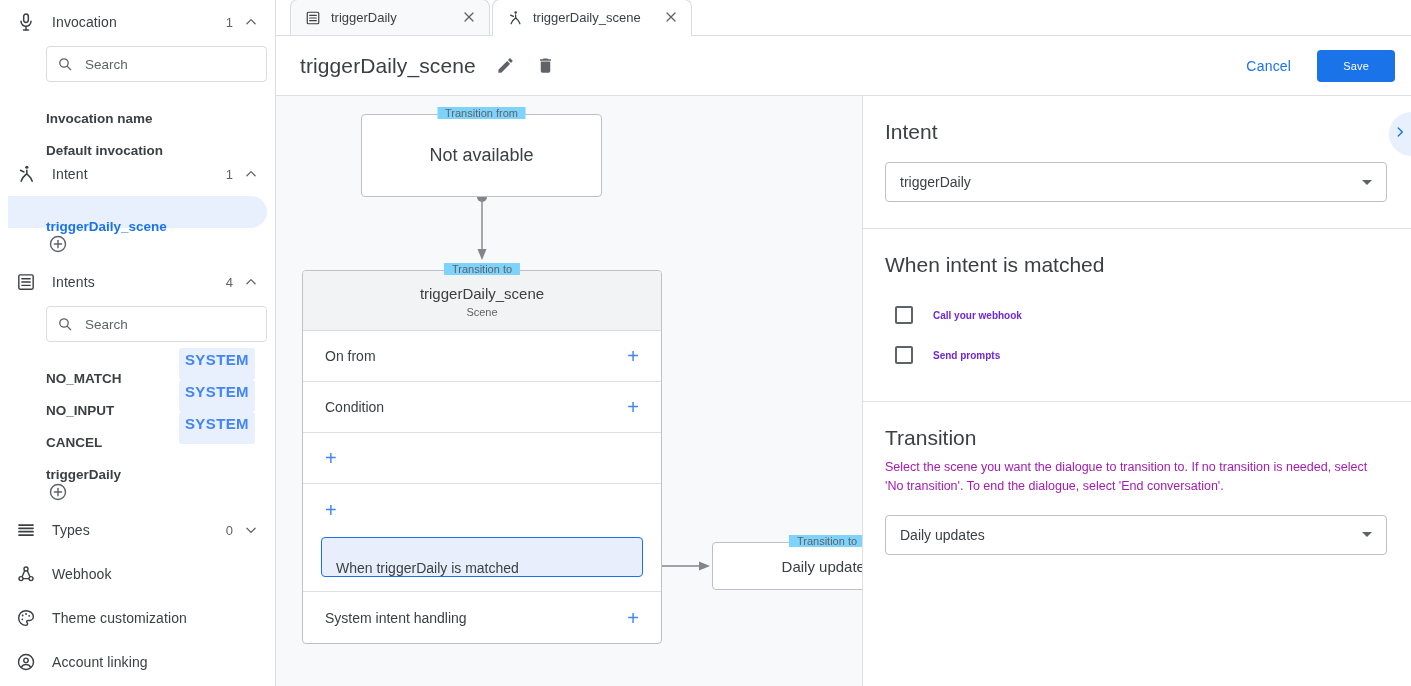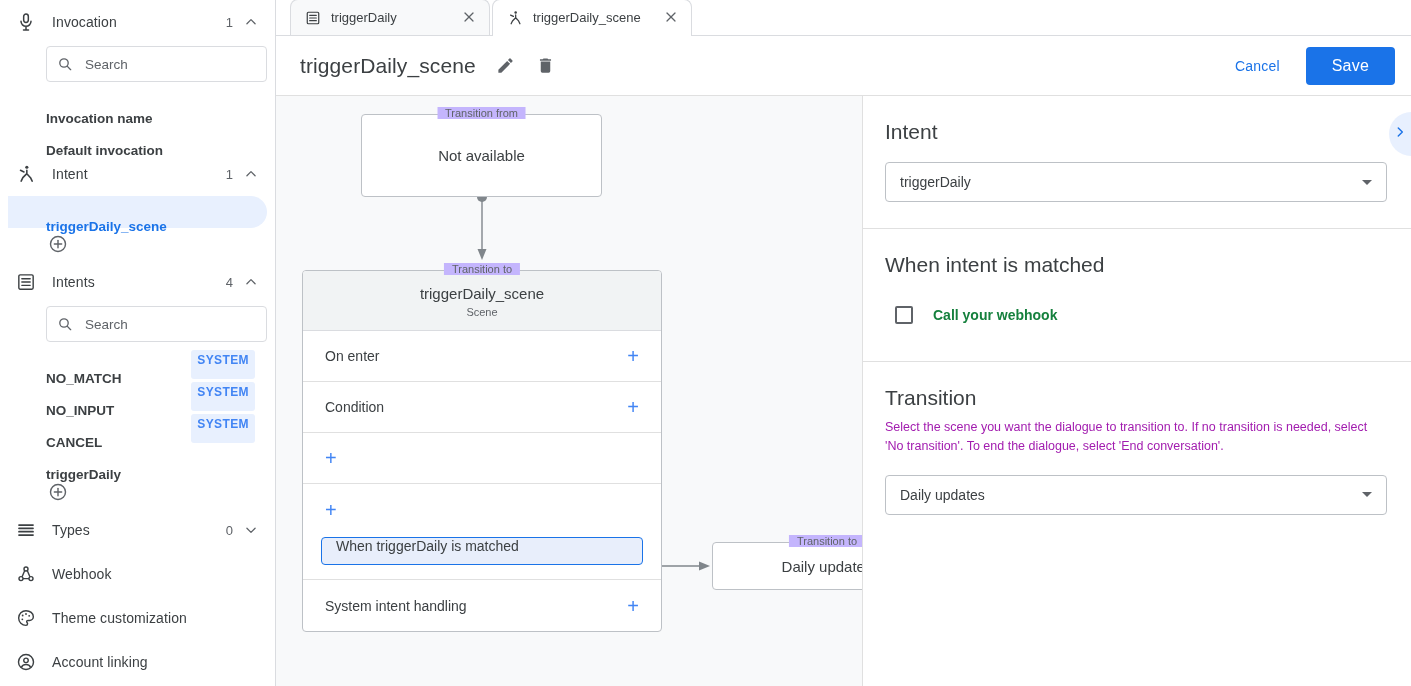--- a/index.html
+++ b/index.html
@@ -62,21 +62,21 @@
     padding: 0 12px 0 38px;
     border-radius: 0 16px 16px 0;
     font-size: 13.5px;
     font-weight: bold;
     color: #3c4043;
     cursor: pointer;
   }
   .sub-item.active { background: #e8f0fe; color: #1a73e8; }
   .sub-item .txt { flex: 1 1 auto; margin-top: 28px; }
   .badge-system {
-    font-size: 12px; font-weight: bold; letter-spacing: .4px;
+    font-size: 15px; font-weight: bold; letter-spacing: .4px;
     color: #4285f4; background: #e8f0fe;
     border-radius: 3px; padding: 3px 6px 12px 6px;
   }
   .add-row { display: flex; align-items: center; height: 32px; padding-left: 48px; }
   .add-circle { width: 20px; height: 20px; color: #5f6368; cursor: pointer; }
 
   
   .main { flex: 1 1 auto; display: flex; flex-direction: column; min-width: 0; background: #fff; }
 
   .tabstrip {
@@ -114,48 +114,48 @@
   }
   .header h1 { font-size: 21px; font-weight: normal; color: #3c4043; margin: 0; letter-spacing: .1px; }
   .hdr-ic { width: 20px; height: 20px; color: #5f6368; margin-left: 20px; cursor: pointer; }
   .hdr-spacer { flex: 1 1 auto; }
   .btn-cancel {
     font-size: 14px; color: #1a73e8; background: transparent; border: 0;
     font-family: "Liberation Sans", sans-serif; font-weight: 500;
     padding: 9px 14px; border-radius: 4px; cursor: pointer; letter-spacing: .2px;
   }
   .btn-save {
-    font-size: 16px; color: #ffffff; background: #1a73e8; border: 0;
+    font-size: 11px; color: #ffffff; background: #1a73e8; border: 0;
     font-family: "Liberation Sans", sans-serif; font-weight: 500;
     padding: 10px 26px; border-radius: 4px; cursor: pointer; margin-left: 12px; letter-spacing: .2px;
   }
 
   .body-split { flex: 1 1 auto; display: flex; min-height: 0; position: relative; }
 
   
   .canvas {
     flex: 1 1 auto; position: relative; overflow: hidden;
     background: #f8f9fa;
   }
 
   .fieldset-node {
     position: absolute;
     border: 1px solid #bdc1c6;
     border-radius: 4px;
     background: #ffffff;
   }
   .fieldset-legend {
     position: absolute; top: -8px; left: 50%; transform: translateX(-50%);
-    background: #c4b5fd;
+    background: #7dd3fc;
     font-size: 11px; color: #5f6368;
     padding: 0 8px; white-space: nowrap;
   }
 
   .node-from { left: 85px; top: 18px; width: 241px; height: 83px; display: flex; align-items: center; justify-content: center; }
-  .node-from .t { font-size: 15px; color: #3c4043; }
+  .node-from .t { font-size: 18px; color: #3c4043; }
 
   .scene-card {
     position: absolute; left: 26px; top: 174px; width: 360px;
     border: 1px solid #bdc1c6; border-radius: 4px; background: #fff;
   }
   .scene-head {
     background: #f1f3f4; border-bottom: 1px solid #dadce0;
     padding: 14px 0 12px 0; text-align: center; border-radius: 3px 3px 0 0;
   }
   .scene-head .nm { font-size: 15px; color: #3c4043; }
@@ -165,21 +165,21 @@
     padding: 0 22px 0 22px; height: 51px;
     border-bottom: 1px solid #e0e0e0;
     font-size: 14px; color: #3c4043;
   }
   .scene-row:last-child { border-bottom: none; }
   .scene-row .lbl { flex: 1 1 auto; }
   .plus { color: #4285f4; font-size: 20px; line-height: 1; cursor: pointer; user-select: none; }
   .handler-wrap { padding: 2px 18px 14px 18px; border-bottom: 1px solid #e0e0e0; }
   .handler {
     background: #e8eefb; border: 1px solid #1a73e8; border-radius: 4px;
-    height: 28px; display: flex; align-items: flex-start; padding-left: 14px;
+    height: 40px; display: flex; align-items: flex-end; padding-left: 14px;
     font-size: 14px; color: #3c4043;
   }
   .row-nb { border-bottom: none !important; }
 
   .node-right {
     position: absolute; left: 436px; top: 446px; width: 230px; height: 48px;
     border: 1px solid #bdc1c6; border-radius: 4px; background: #fff;
     display: flex; align-items: center; justify-content: center;
   }
   .node-right .t { font-size: 15px; color: #3c4043; }
@@ -207,21 +207,21 @@
   .select .v { flex: 1 1 auto; }
   .caret {
     width: 0; height: 0; border-left: 5px solid transparent; border-right: 5px solid transparent;
     border-top: 5px solid #5f6368;
   }
   .chk-row { display: flex; align-items: center; height: 40px; cursor: pointer; }
   .chk {
     width: 18px; height: 18px; border: 2px solid #5f6368; border-radius: 2px;
     margin: 0 20px 0 10px; flex: 0 0 18px; background: #fff;
   }
-  .chk-lbl { font-size: 14px; font-weight: bold; color: #15803d; }
+  .chk-lbl { font-size: 10px; font-weight: bold; color: #6d28d9; }
 
   .panel-toggle {
     position: absolute; right: 0; top: 16px;
     width: 22px; height: 44px;
     background: #e8f0fe;
     border-radius: 22px 0 0 22px;
     display: flex; align-items: center; justify-content: center;
     color: #1a73e8; cursor: pointer; z-index: 5;
   }
 </style>
@@ -478,21 +478,21 @@
         </div>
 
         <div class="scene-card">
           <span class="fieldset-legend" style="top:-8px">Transition to</span>
           <div class="scene-head">
             <div class="nm">triggerDaily_scene</div>
             <div class="sub">Scene</div>
           </div>
 
           <div class="scene-row">
-            <span class="lbl">On enter</span>
+            <span class="lbl">On from</span>
             <span class="plus">+</span>
           </div>
           <div class="scene-row">
             <span class="lbl">Condition</span>
             <span class="plus">+</span>
           </div>
           <div class="scene-row">
             <span class="plus">+</span>
           </div>
           <div class="scene-row row-nb">
@@ -531,20 +531,24 @@
             <span class="caret"></span>
           </div>
         </div>
 
         <div class="panel-sec">
           <h2 class="panel-h">When intent is matched</h2>
           <div class="chk-row">
             <span class="chk"></span>
             <span class="chk-lbl">Call your webhook</span>
           </div>
+          <div class="chk-row">
+            <span class="chk"></span>
+            <span class="chk-lbl">Send prompts</span>
+          </div>
         </div>
 
         <div class="panel-sec last">
           <h2 class="panel-h tight">Transition</h2>
           <p class="panel-desc">Select the scene you want the dialogue to transition to. If no transition is needed, select 'No transition'. To end the dialogue, select 'End conversation'.</p>
           <div class="select">
             <span class="v">Daily updates</span>
             <span class="caret"></span>
           </div>
         </div>

